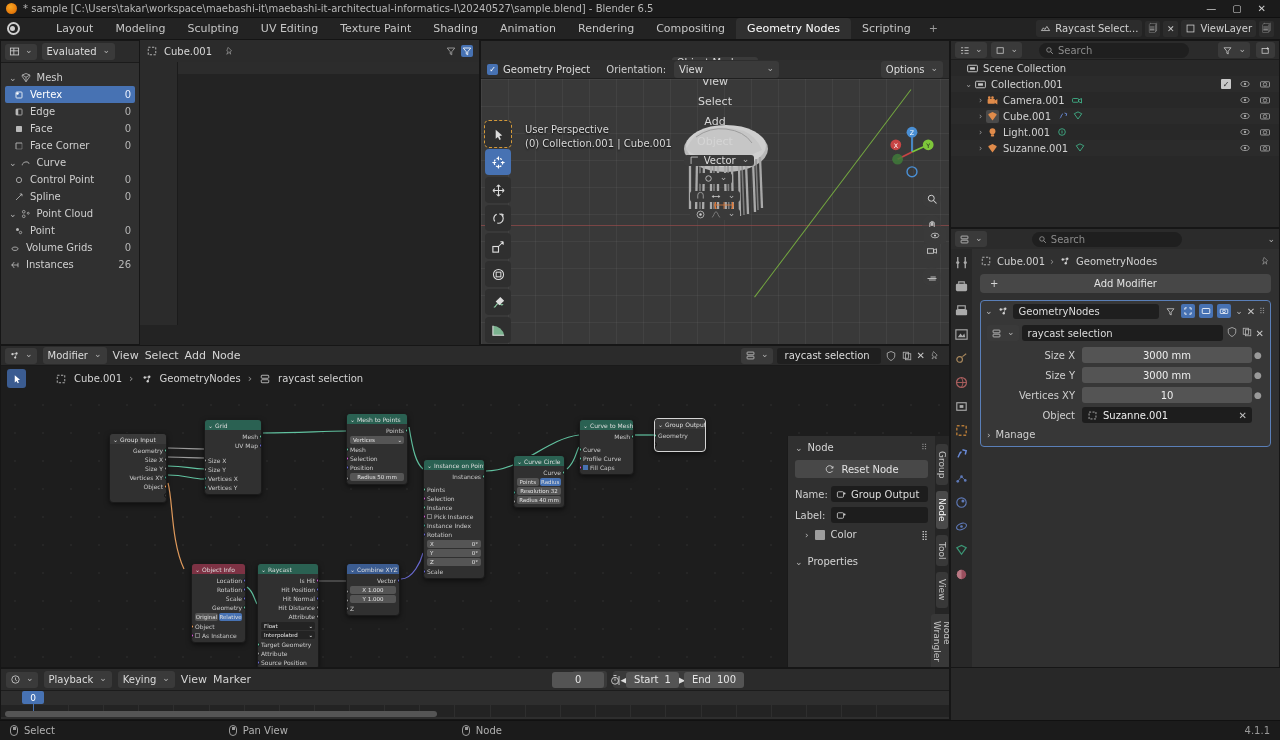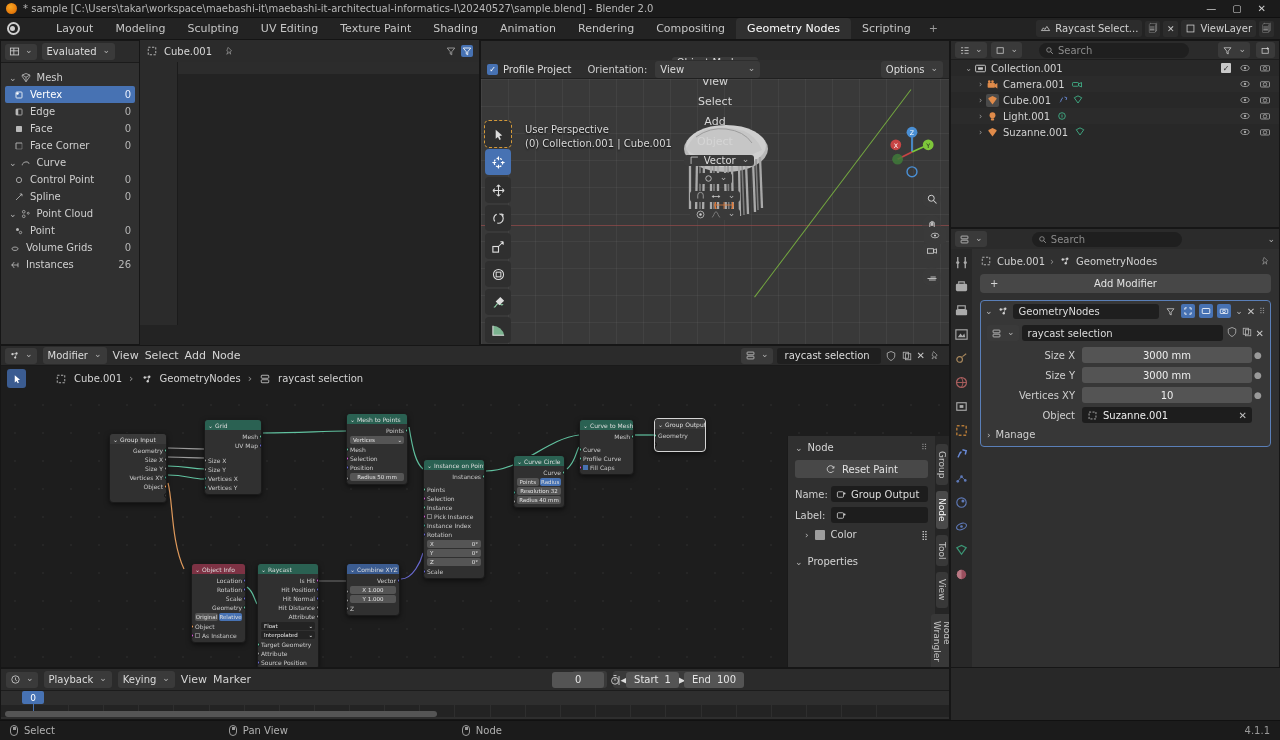--- a/index.html
+++ b/index.html
@@ -236,21 +236,21 @@
   .mouseico::after{ content:""; position:absolute; left:2px; top:1px; width:3px; height:3px; background:#9a9a9a;}
   .rightstrip{ position:absolute; left:950px; top:668px; width:330px; height:52px; background:#282828; border-left:1px solid #161616;}
 </style>
 </head>
 <body>
 
 <div class="app">
 
   <div class="titlebar">
     <div class="blogo"></div>
-    <div class="ttext">* sample [C:\Users\takar\workspace\maebashi-it\maebashi-it-architectual-informatics-I\20240527\sample.blend] - Blender 2.0</div>
+    <div class="ttext">* sample [C:\Users\takar\workspace\maebashi-it\maebashi-it-architectual-informatics-I\20240527\sample.blend] - Blender 6.5</div>
     <div class="winbtns">
       <span>—</span>
       <span>▢</span>
       <span>✕</span>
     </div>
   </div>
 
   <div class="topbar">
     <div class="blender-icon"></div>
     <div class="wstabs">
@@ -602,21 +602,21 @@
               <circle cx="8" cy="8" r="1.6" fill="#cfcfcf"></circle>
             </svg>
         </div>
 
       </div>
     </div>
 
     <div class="vp-hdr2">
       <span style="display:flex;align-items:center;gap:5px">
         <span style="width:11px;height:11px;background:#4772b3;border-radius:2px;display:inline-flex;align-items:center;justify-content:center;color:#fff;font-size:8px">✓</span>
-        <span style="font-size:10px;color:#dcdcdc">Profile Project</span>
+        <span style="font-size:10px;color:#dcdcdc">Geometry Project</span>
       </span>
       <span style="font-size:10px;color:#cfcfcf;margin-left:8px">Orientation:</span>
       <div class="dd" style="min-width:105px;justify-content:space-between">
         <span>View</span>
           <span class="chev"></span>
       </div>
       <div class="dd optbtn">
         <span>Options</span>
           <span class="chev"></span>
       </div>
@@ -653,20 +653,28 @@
         </div>
         <div class="mini">
           <svg width="11" height="11" viewBox="0 0 16 16">
               <rect x="3" y="5" width="9" height="7" fill="none" stroke="#cfcfcf" stroke-width="1.1"></rect>
               <path d="M11 3v4M9 5h4" stroke="#cfcfcf" stroke-width="1"></path>
             </svg>
         </div>
       </div>
     </div>
     <div>
+      <div class="ol-row">
+        <span class="expand"></span>
+        <svg class="oic" viewBox="0 0 16 16">
+            <rect x="2" y="4" width="12" height="8" rx="1" fill="none" stroke="#c9c9c9" stroke-width="1.2"></rect>
+            <rect x="5" y="6.5" width="6" height="3" fill="#c9c9c9"></rect>
+          </svg>
+        <span class="nm">Scene Collection</span>
+      </div>
       <div class="ol-row" style="padding-left:12px">
         <span class="expand">⌄</span>
         <svg class="oic" viewBox="0 0 16 16">
             <rect x="2" y="4" width="12" height="8" rx="1" fill="none" stroke="#c9c9c9" stroke-width="1.2"></rect>
             <rect x="5" y="6.5" width="6" height="3" fill="#c9c9c9"></rect>
           </svg>
         <span class="nm">Collection.001</span>
         <span class="ol-right">
           <span style="width:10px;height:10px;background:#c9c9c9;border-radius:1px;display:inline-flex;align-items:center;justify-content:center;color:#2b2b2b;font-size:8px">✓</span>
           <svg viewBox="0 0 16 16">
@@ -1387,21 +1395,21 @@
           <div style="display:flex;align-items:center;gap:5px;margin-bottom:7px">
             <span style="font-size:9px;color:#b5b5b5">⌄</span>
             <span>Node</span>
             <span style="margin-left:auto;color:#8a8a8a;font-size:8px;letter-spacing:1px">⠿</span>
           </div>
           <div class="resetbtn">
             <svg width="11" height="11" viewBox="0 0 16 16">
                 <path d="M13 6a5 5 0 10-.5 4" fill="none" stroke="#cfcfcf" stroke-width="1.3"></path>
                 <path d="M13 3v3h-3" fill="none" stroke="#cfcfcf" stroke-width="1.2"></path>
               </svg>
-            <span>Reset Paint</span>
+            <span>Reset Node</span>
           </div>
           <div class="nsrow">
             <span class="k">Name:</span>
             <span class="v">
               <svg width="11" height="11" viewBox="0 0 16 16">
                   <rect x="2" y="4" width="9" height="8" rx="1.5" fill="none" stroke="#cfcfcf" stroke-width="1.2"></rect>
                   <circle cx="12.5" cy="6.5" r="1.4" fill="#cfcfcf"></circle>
                 </svg>
               <span>Group Output</span>
             </span>

